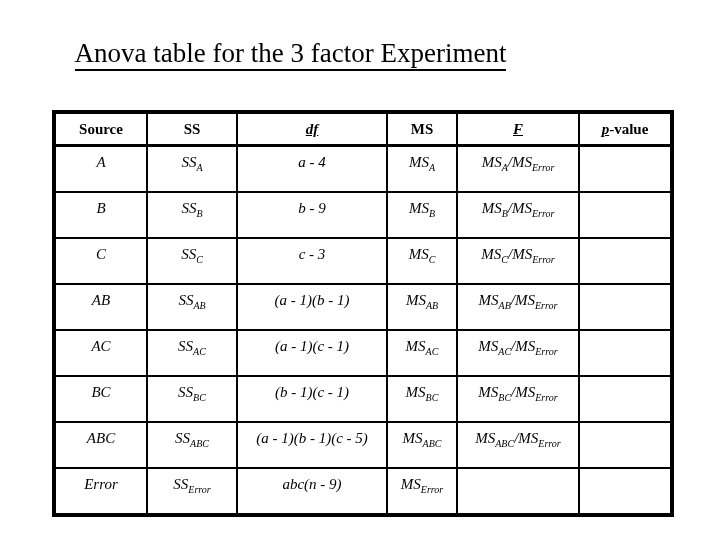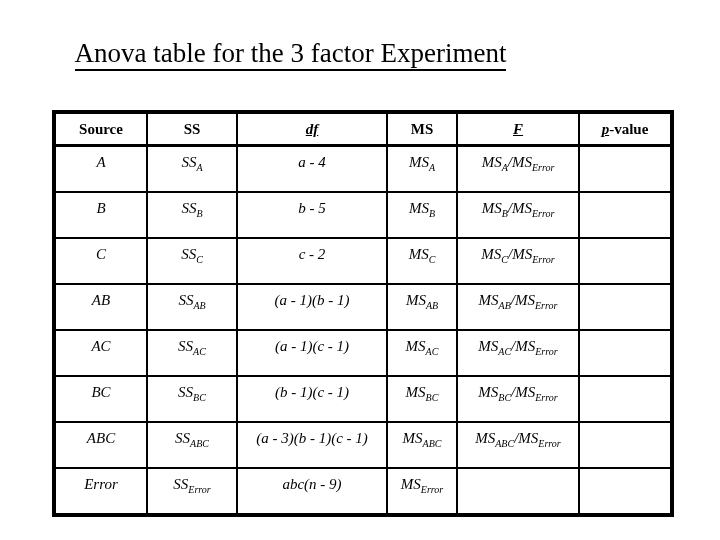--- a/index.html
+++ b/index.html
@@ -160,42 +160,42 @@
       </tr>
 
       <tr class="data">
         <td>
             <span class="cellpad">B</span>
           </td>
         <td>
             <span class="cellpad"><span>SS</span><span class="sub">B</span></span>
           </td>
         <td>
-            <span class="cellpad">b - 5</span>
+            <span class="cellpad">b - 9</span>
           </td>
         <td>
             <span class="cellpad"><span>MS</span><span class="sub">B</span></span>
           </td>
         <td>
             <span class="cellpad"><span>MS</span><span class="sub">B</span><span>/</span><span>MS</span><span class="sub">Error</span></span>
           </td>
         <td class="empty-cell">
             <span class="cellpad"></span>
           </td>
       </tr>
 
       <tr class="data">
         <td>
             <span class="cellpad">C</span>
           </td>
         <td>
             <span class="cellpad"><span>SS</span><span class="sub">C</span></span>
           </td>
         <td>
-            <span class="cellpad">c - 2</span>
+            <span class="cellpad">c - 3</span>
           </td>
         <td>
             <span class="cellpad"><span>MS</span><span class="sub">C</span></span>
           </td>
         <td>
             <span class="cellpad"><span>MS</span><span class="sub">C</span><span>/</span><span>MS</span><span class="sub">Error</span></span>
           </td>
         <td class="empty-cell">
             <span class="cellpad"></span>
           </td>
@@ -265,21 +265,21 @@
       </tr>
 
       <tr class="data">
         <td>
             <span class="cellpad">ABC</span>
           </td>
         <td>
             <span class="cellpad"><span>SS</span><span class="sub">ABC</span></span>
           </td>
         <td>
-            <span class="cellpad">(a - 3)(b - 1)(c - 1)</span>
+            <span class="cellpad">(a - 1)(b - 1)(c - 5)</span>
           </td>
         <td>
             <span class="cellpad"><span>MS</span><span class="sub">ABC</span></span>
           </td>
         <td>
             <span class="cellpad"><span>MS</span><span class="sub">ABC</span><span>/</span><span>MS</span><span class="sub">Error</span></span>
           </td>
         <td class="empty-cell">
             <span class="cellpad"></span>
           </td>

